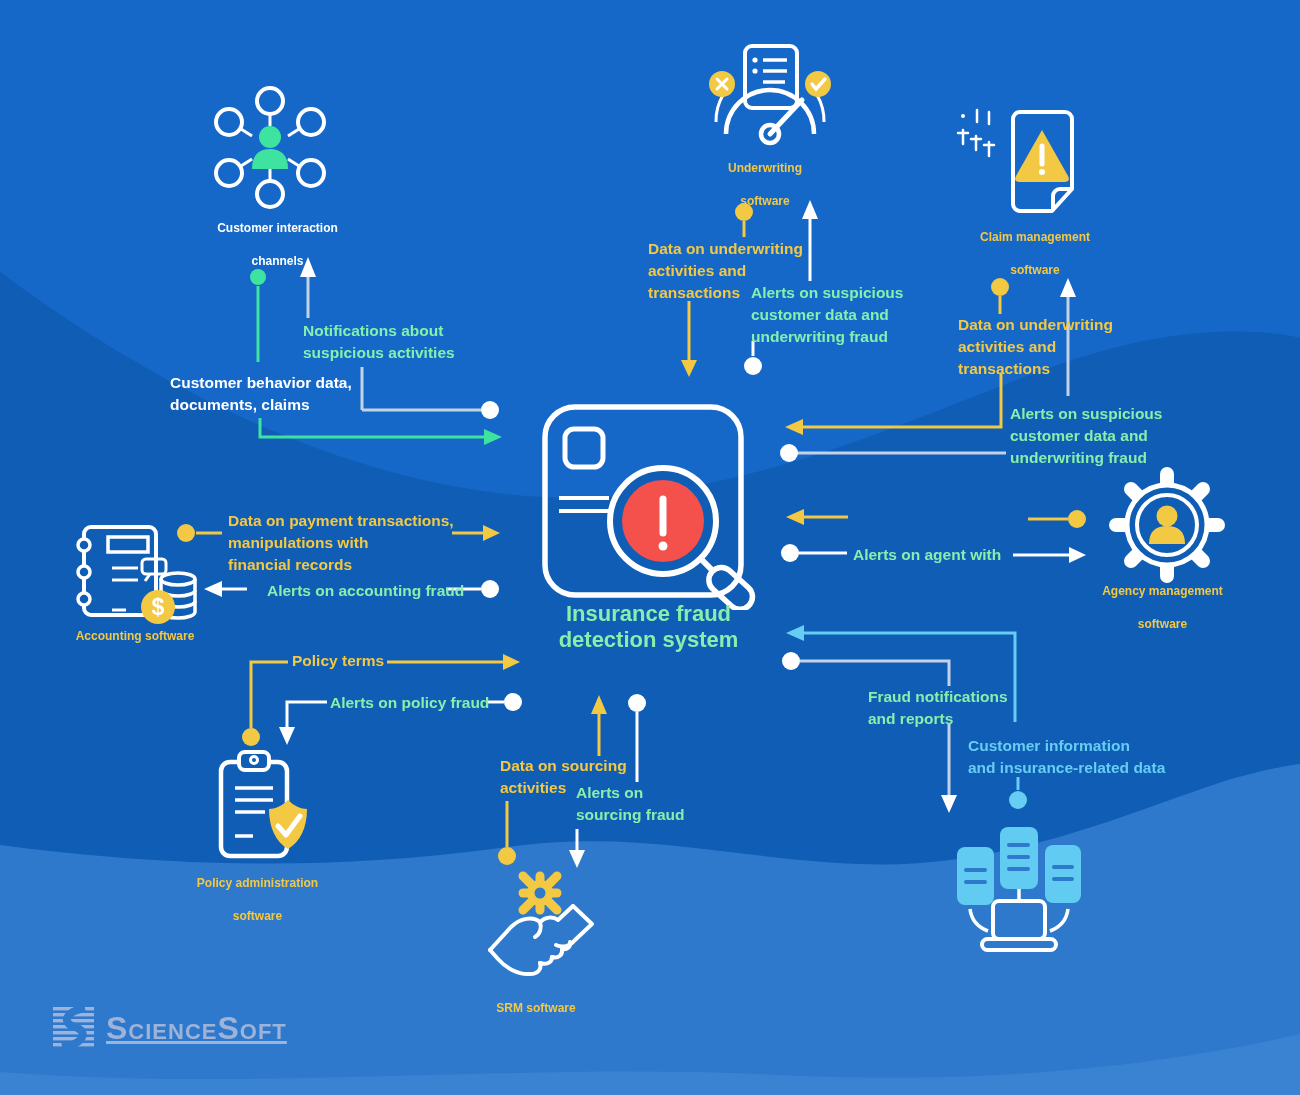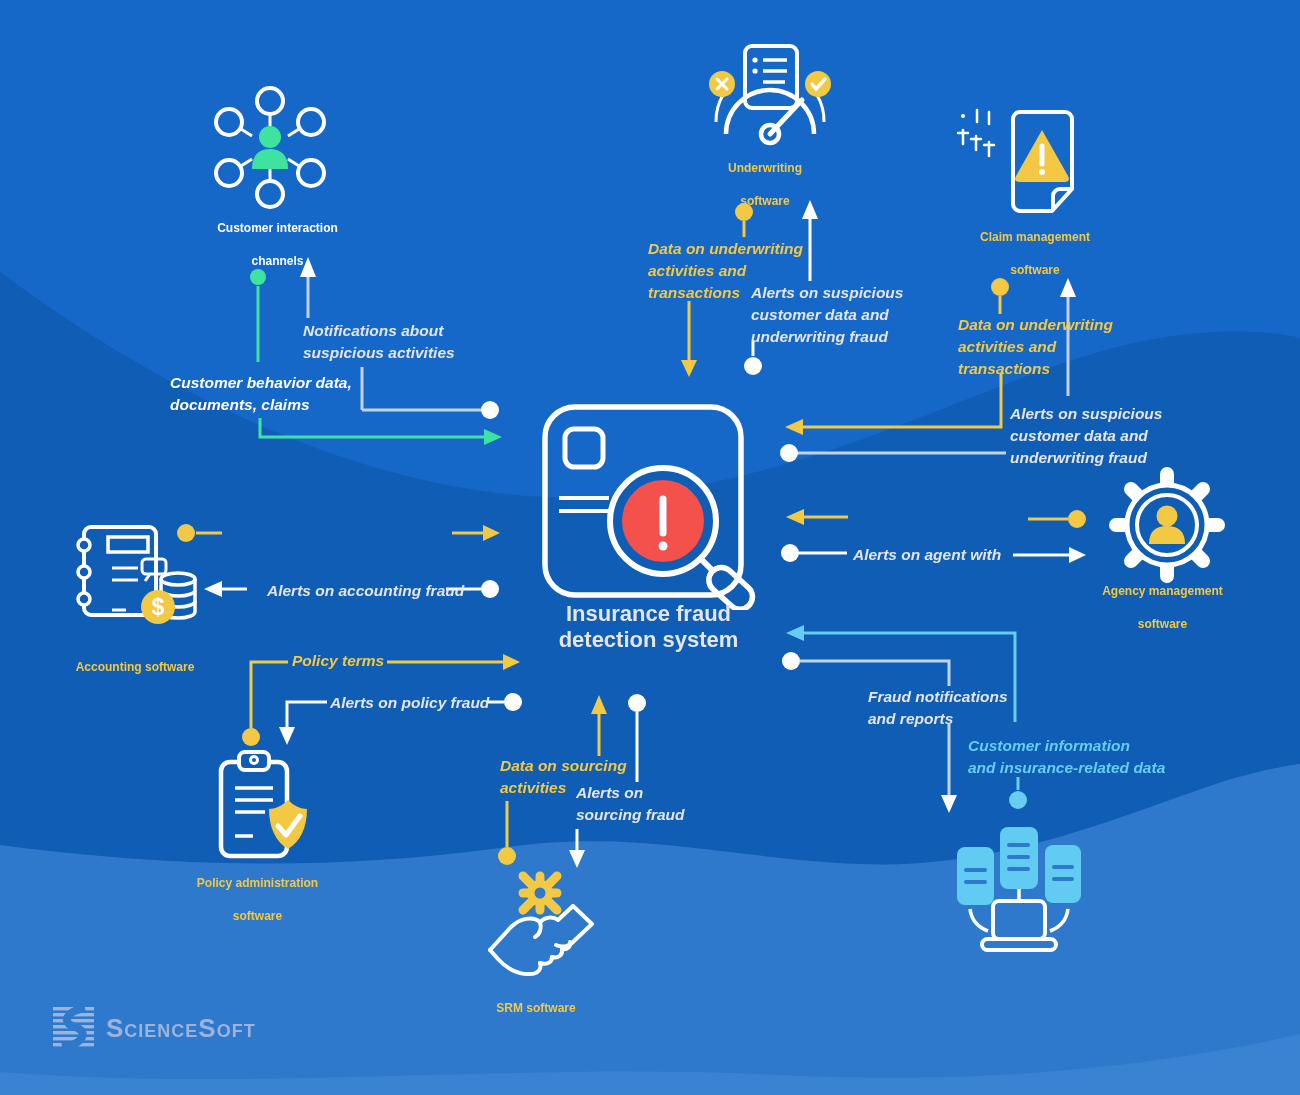--- a/index.html
+++ b/index.html
@@ -1,30 +1,30 @@
 <!DOCTYPE html>
 <html><head>
 <meta charset="utf-8">
 <style>
   html,body{margin:0;padding:0;background:#0b4f9e;}
   .canvas{position:relative;width:1300px;height:1095px;overflow:hidden;
           font-family:"Liberation Sans", sans-serif;background:#1568C8;}
   .layer{position:absolute;left:0;top:0;}
-  .flow-label{position:absolute;font-style:italic;font-weight:bold;
+  .flow-label{position:absolute;font-weight:bold;
               font-size:15.5px;line-height:22px;white-space:pre-line;}
   .node-title{position:absolute;font-weight:bold;font-size:12px;line-height:33px;
               text-align:center;white-space:pre-line;}
   .c-green{color:#ffffff;}
   .c-yellow{color:#F3C843;}
-  .c-white{color:#e5e5e5;}
+  .c-white{color:#86efac;}
   .c-cyan{color:#67CDF3;}
   .center-title{font-size:22px;line-height:26px;}
   .logo{position:absolute;left:52px;top:1005px;display:flex;align-items:center;gap:10px;}
-  .logo-text{font-variant:small-caps;font-weight:bold;font-size:26px;color:#9DB3D9;
-             letter-spacing:1px;}
+  .logo-text{font-variant:small-caps;font-weight:bold;font-size:32px;color:#9DB3D9;
+             letter-spacing:1px;text-decoration:underline;}
   svg{display:block;}
 </style>
 </head>
 <body>
 
 <div class="canvas">
 
   <svg class="layer" width="1300" height="1095">
     <rect x="0" y="0" width="1300" height="1095" fill="#1568C8"></rect>
     <path d="M0,272 C240,450 470,520 660,492 C870,460 1020,360 1160,338 C1230,327 1275,332 1300,338 L1300,1095 L0,1095 Z" fill="#0F5DB4"></path>
@@ -340,21 +340,21 @@
   </svg>
 
   <div class="node-title c-green" style="left:120px;top:212px;width:315px">Customer interaction
 channels</div>
   <div class="node-title c-yellow" style="left:665px;top:152px;width:200px">Underwriting
 software</div>
   <div class="node-title c-yellow" style="left:900px;top:221px;width:270px">Claim management
 software</div>
   <div class="node-title c-white center-title" style="left:496px;top:601px;width:305px">Insurance fraud
 detection system</div>
-  <div class="node-title c-yellow" style="left:10px;top:651px;width:250px">Accounting software</div>
+  <div class="node-title c-yellow" style="left:10px;top:620px;width:250px">Accounting software</div>
   <div class="node-title c-yellow" style="left:1020px;top:575px;width:285px">Agency management
 software</div>
   <div class="node-title c-yellow" style="left:125px;top:867px;width:265px">Policy administration
 software</div>
   <div class="node-title c-yellow" style="left:426px;top:992px;width:220px">SRM software</div>
 
   <div class="flow-label c-green" style="left:170px;top:372px">Customer behavior data,
 documents, claims</div>
   <div class="flow-label c-white" style="left:303px;top:320px">Notifications about
 suspicious activities</div>
@@ -364,20 +364,23 @@
   <div class="flow-label c-white" style="left:751px;top:282px">Alerts on suspicious
 customer data and
 underwriting fraud</div>
   <div class="flow-label c-yellow" style="left:958px;top:314px">Data on underwriting
 activities and
 transactions</div>
   <div class="flow-label c-white" style="left:1010px;top:403px">Alerts on suspicious
 customer data and
 underwriting fraud</div>
   <div class="flow-label c-white" style="left:853px;top:544px">Alerts on agent with</div>
+  <div class="flow-label c-yellow" style="left:228px;top:510px">Data on payment transactions,
+manipulations with
+financial records</div>
   <div class="flow-label c-white" style="left:267px;top:580px">Alerts on accounting fraud</div>
   <div class="flow-label c-yellow" style="left:292px;top:650px">Policy terms</div>
   <div class="flow-label c-white" style="left:330px;top:692px">Alerts on policy fraud</div>
   <div class="flow-label c-yellow" style="left:500px;top:755px">Data on sourcing
 activities</div>
   <div class="flow-label c-white" style="left:576px;top:782px">Alerts on
 sourcing fraud</div>
   <div class="flow-label c-white" style="left:868px;top:686px">Fraud notifications
 and reports</div>
   <div class="flow-label c-cyan" style="left:968px;top:735px">Customer information

